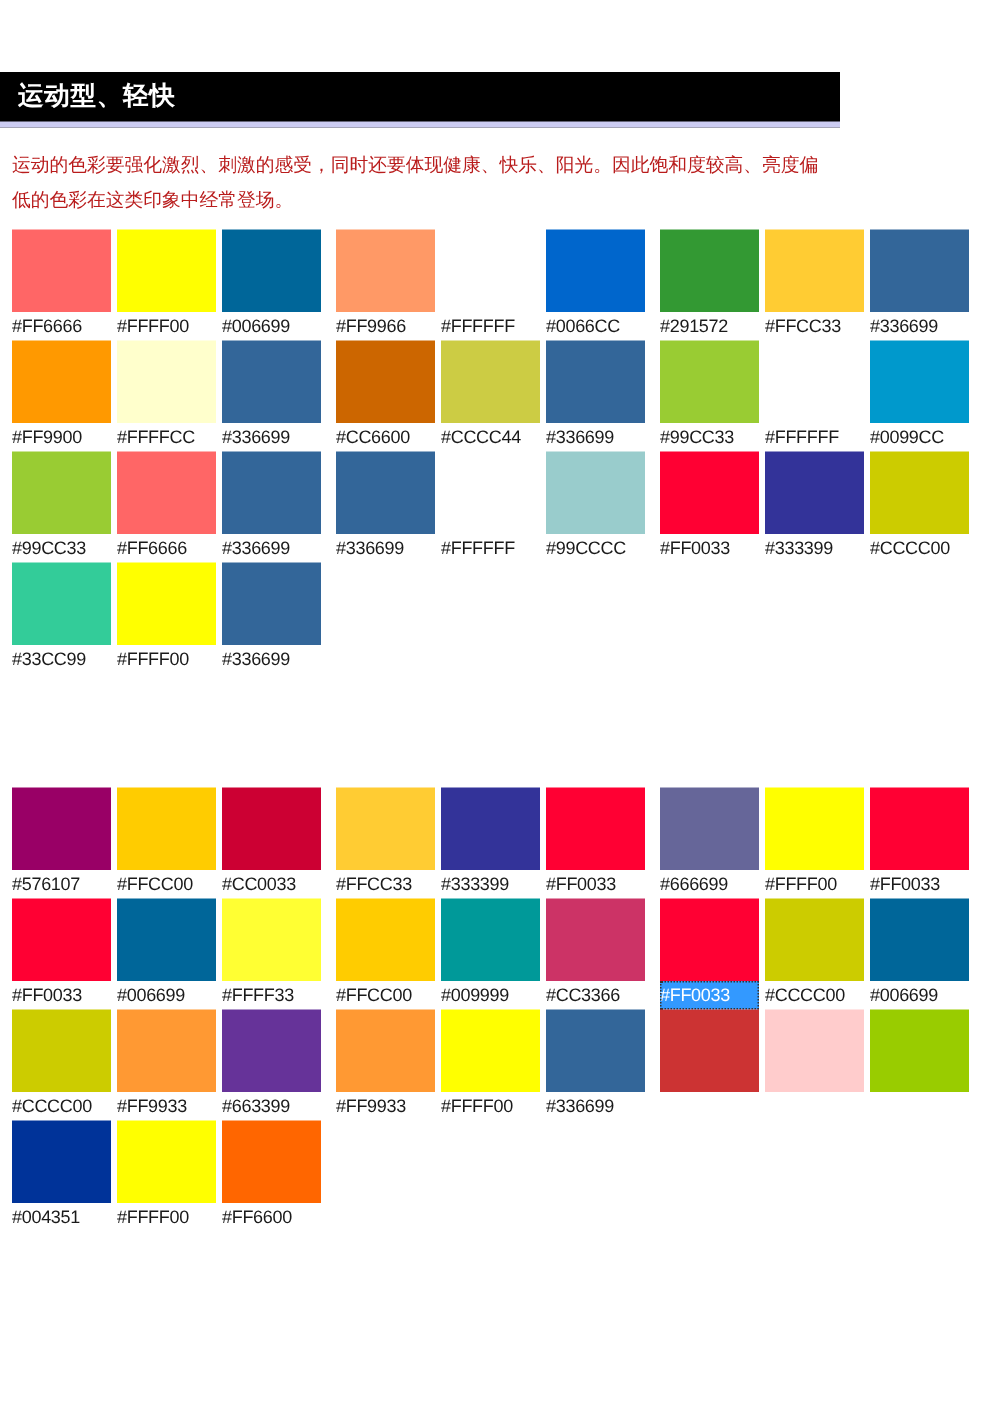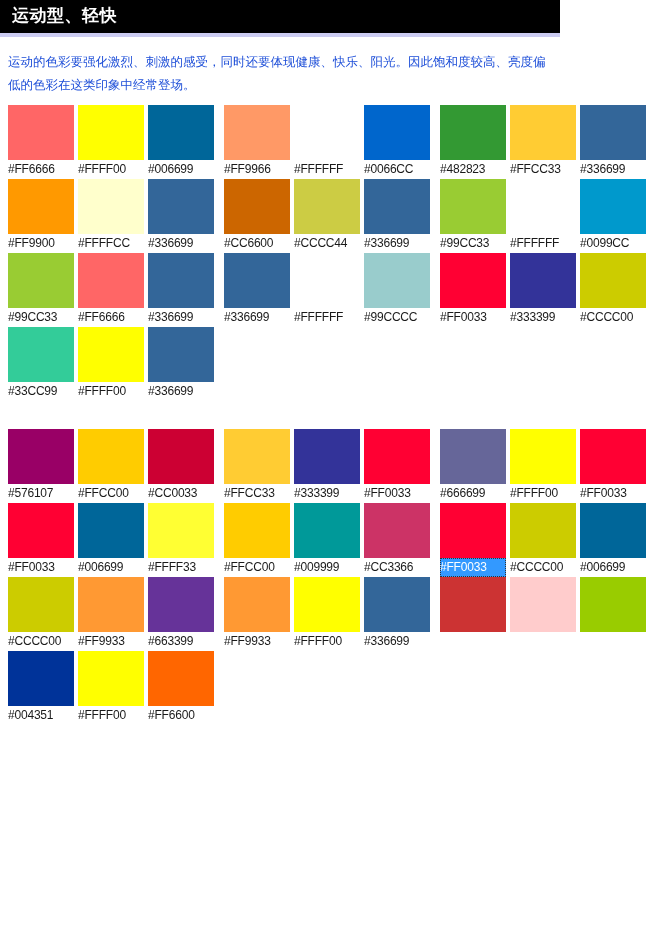--- a/index.html
+++ b/index.html
@@ -10,21 +10,21 @@
     background: #FFFFFF;
   }
   body {
     width: 658px;
     height: 936px;
     font-family: "Liberation Sans", "DejaVu Sans", sans-serif;
     color: #1a1a1a;
     overflow: hidden;
   }
 
-  .section { width: 560px; }
+  .section { width: 560px; margin-top: 48px; }
 
   .section-header {
     background: #000000;
     border-bottom: 4px solid #ccccf2;
     height: 37px;
     display: flex;
     align-items: center;
     padding: 0 0 0 12px;
   }
   .section-header-title {
@@ -33,21 +33,21 @@
     font-weight: bold;
     letter-spacing: 0.5px;
     line-height: 1;
     margin-top: -2px;
   }
 
   .section-desc {
     padding: 14px 10px 8px 8px;
     font-size: 12.5px;
     line-height: 1.85;
-    color: #1d4ed8;
+    color: #b91c1c;
   }
 
   .palette-grid {
     display: flex;
     flex-direction: column;
     padding: 0 0 0 8px;
   }
 
   .palette-row {
     display: flex;
@@ -141,21 +141,21 @@
               <div class="swatch-label">#0066CC</div>
             </div>
           </div>
           <div class="palette-group">
             <div class="swatch-strip">
               <div class="swatch" title="#339933" style="background: rgb(51, 153, 51);"></div>
               <div class="swatch" title="#FFCC33" style="background: rgb(255, 204, 51);"></div>
               <div class="swatch" title="#336699" style="background: rgb(51, 102, 153);"></div>
             </div>
             <div class="label-strip">
-              <div class="swatch-label">#482823</div>
+              <div class="swatch-label">#291572</div>
               <div class="swatch-label">#FFCC33</div>
               <div class="swatch-label">#336699</div>
             </div>
           </div>
         </div>
         <div class="palette-row">
           <div class="palette-group">
             <div class="swatch-strip">
               <div class="swatch" title="#FF9900" style="background: rgb(255, 153, 0);"></div>
               <div class="swatch" title="#FFFFCC" style="background: rgb(255, 255, 204);"></div>

